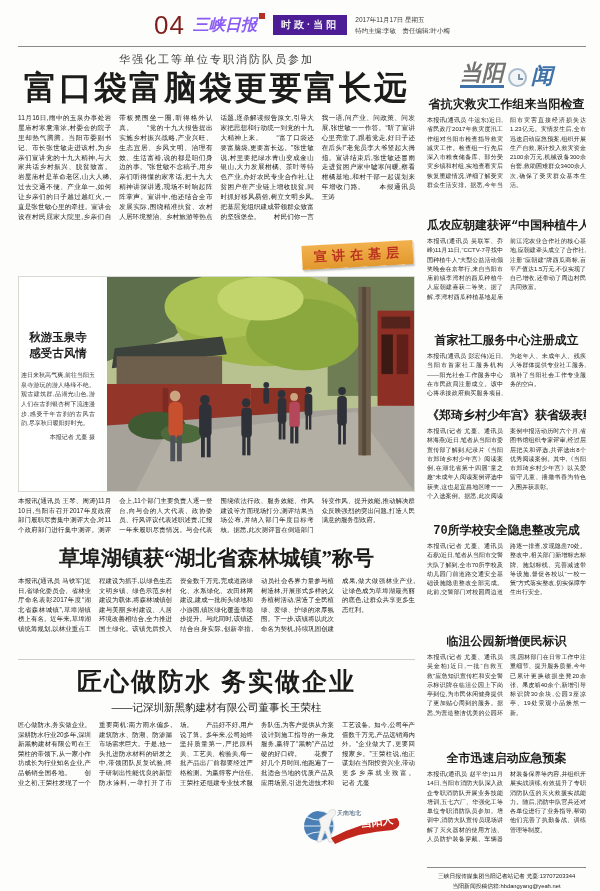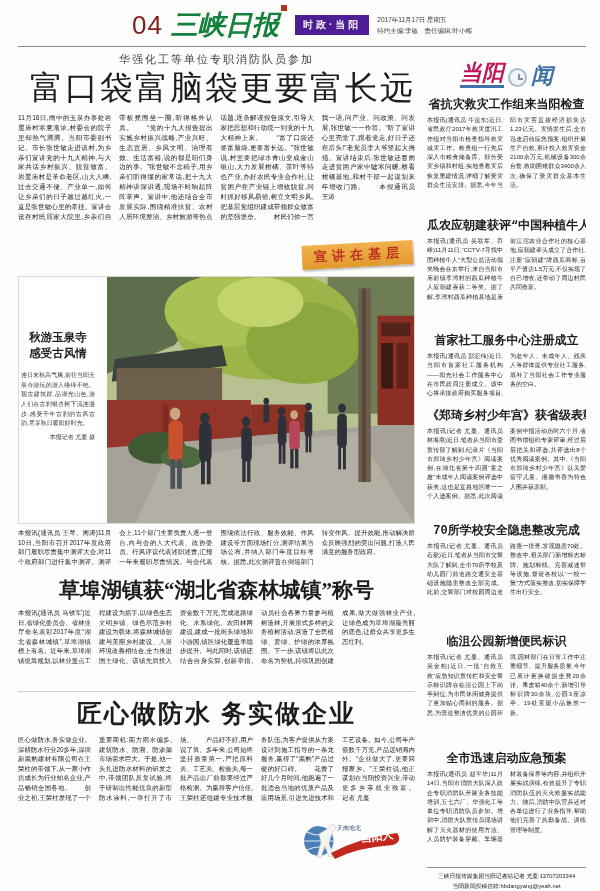--- a/index.html
+++ b/index.html
@@ -6,43 +6,43 @@
   html,body { background:#e8e8e4; }
   .page {
     position:relative; width:600px; height:891px; margin:0 auto;
     background:#fdfdfb; overflow:hidden;
     font-family:"Liberation Sans","DejaVu Sans",sans-serif; color:#1c1c1c;
     padding:8px 14px 6px 18px;
   }
   
   .masthead { display:flex; align-items:center; justify-content:center; gap:8px; height:34px; }
   .pageno { font-size:26px; color:#7f1d1d; letter-spacing:1px; font-family:"Liberation Sans",sans-serif; }
-  .paper { font-size:27px; font-weight:bold; font-style:italic; color:#15803d; font-family:"Liberation Serif","DejaVu Serif",serif; position:relative; padding-right:8px;}
+  .paper { font-size:16px; font-weight:bold; font-style:italic; color:#8b5cf6; font-family:"Liberation Serif","DejaVu Serif",serif; position:relative; padding-right:8px;}
   .paper .seal { position:absolute; top:-2px; right:0; width:6px; height:6px; background:#b23325; }
   .section-box { background:#4c1d95; color:#f5f5f2; font-size:10px; font-weight:bold; letter-spacing:3px; padding:3px 8px; }
   .dateblock { font-size:6.5px; color:#3a3a3a; line-height:1.7; }
   .mast-rule { border-top:1.5px solid #8a8a86; margin-top:4px; }
   
   .main { display:flex; gap:12px; margin-top:5px; }
   .left { width:397px; flex:none; }
   .right { flex:1; min-width:0; }
   
   .kicker { text-align:center; font-size:11px; color:#3d3d3d; letter-spacing:2px; }
-  .lead-head { text-align:right; font-size:33px; font-weight:400; letter-spacing:2px; margin-top:2px; line-height:1.15; }
+  .lead-head { text-align:center; font-size:33px; font-weight:700; letter-spacing:2px; margin-top:2px; line-height:1.15; }
   .lead-body-wrap { position:relative; margin-top:6px; }
   .colflow { column-gap:8px; text-align:justify; overflow:hidden; color:#222; }
   .lead-body { column-count:4; height:156px; font-size:6.6px; line-height:1.5; }
   .banner {
     position:absolute; right:2px; bottom:2px; transform:rotate(-3deg);
     background:linear-gradient(180deg,#f2b14e,#e2992e);
     color:#bb3320; font-weight:bold; font-size:13px; letter-spacing:5px;
     padding:3px 9px 3px 12px; box-shadow:1px 2px 2px rgba(0,0,0,.25);
   }
   
-  .photo-block { display:flex; margin-top:7px; height:248px; border:1px solid #d9d9d4;gap:6px; }
+  .photo-block { display:flex; margin-top:7px; height:216px; border:1px solid #d9d9d4;gap:6px; }
   .photo-caption { width:82px; flex:none; padding:52px 6px 4px 2px; background:#fff; }
   .photo-title { text-align:center; font-weight:bold; font-size:11.5px; line-height:1.4; font-family:"Liberation Serif","DejaVu Serif",serif; }
   .photo-text { margin-top:10px; font-size:6px; line-height:1.6; text-align:justify; color:#333; }
   .photo-credit { margin-top:4px; font-size:6px; text-align:right; color:#333; }
   .photo-frame { flex:1; position:relative; overflow:hidden; }
   .photo-frame svg { display:block; width:100%; height:100%; }
   
   .a2-head,.a3-head { text-align:center; font-family:"Liberation Serif","DejaVu Serif",serif; font-weight:bold; }
   .a2-head { font-size:22px; margin-top:9px; }
   .a2-body { column-count:4; height:48px; font-size:6.4px; line-height:1.5; margin-top:4px; }
@@ -51,21 +51,21 @@
   .left-rule { border-top:1px solid #cfcfc9; margin:7px 0 5px; }
   .a4-head { text-align:center; font-size:25px; font-weight:900; letter-spacing:2px; }
   .a4-sub { text-align:center; font-size:10.5px; color:#2a2a2a; margin-top:3px; }
   .a4-body-wrap { position:relative; margin-top:5px; }
   .a4-body { column-count:5; height:126px; font-size:6.4px; line-height:1.5; }
   
   .dyr-logo { position:absolute; right:14px; bottom:0; width:104px; height:40px; }
   .dyr-logo svg { display:block; width:100%; height:100%; }
   
   .rlogo { display:flex; align-items:flex-end; justify-content:center; gap:4px; height:36px; margin-bottom:8px; }
-  .rlogo .b1 { font-size:22px; font-weight:900; font-style:italic; color:#be185d; border-bottom:3px solid #3f72a8; line-height:1.1; }
+  .rlogo .b1 { font-size:22px; font-weight:900; font-style:italic; color:#737373; border-bottom:3px solid #3f72a8; line-height:1.1; }
   .rlogo .b2 { font-size:22px; font-weight:900; font-style:italic; color:#3f72a8; line-height:1.1; }
   .clock { width:19px; height:19px; border-radius:50%; background:#f2f4f6; border:2px solid #a9bccd; position:relative; flex:none; margin-bottom:1px; }
   .clock i { position:absolute; left:8px; top:4px; width:1.5px; height:6px; background:#7d93a8; }
   .clock u { position:absolute; left:8px; top:8px; width:5px; height:1.5px; background:#7d93a8; }
   .rart { margin-bottom:7px; }
   .rhead { text-align:center; font-weight:bold; font-size:12px; letter-spacing:0; white-space:nowrap; overflow:hidden; font-family:Liberation Mono, monospace; }
   .rbody { column-count:2; column-gap:7px; text-align:justify; overflow:hidden; font-size:6px; line-height:1.55; color:#252525; margin-top:3px; }
   .h96{height:94px}.h90{height:88px}.h50{height:48px}.h86{height:84px}.h92{height:90px}
   .rfooter { border-top:1px solid #8a8a86; margin-top:2px; padding-top:4px; font-size:5.8px; text-align:center; line-height:1.7; color:#222; }
 </style>
@@ -167,20 +167,21 @@
       </div>
 
       <div class="colflow a2-body">本报讯(通讯员 王琴、周涛)11月10日,当阳市召开2017年度政府部门履职尽责集中测评大会,对11个政府部门进行集中测评。测评会上,11个部门主要负责人逐一登台,向与会的人大代表、政协委员、行风评议代表述职述责,汇报一年来履职尽责情况。与会代表围绕依法行政、服务效能、作风建设等方面现场打分,测评结果当场公布,并纳入部门年度目标考核。据悉,此次测评旨在倒逼部门转变作风、提升效能,推动解决群众反映强烈的突出问题,打造人民满意的服务型政府。</div>
 
       <div class="a3-head">草埠湖镇获“湖北省森林城镇”称号</div>
       <div class="colflow a3-body">本报讯(通讯员 马铁军)近日,省绿化委员会、省林业厅命名表彰2017年度“湖北省森林城镇”,草埠湖镇榜上有名。近年来,草埠湖镇统筹规划,以林业重点工程建设为抓手,以绿色生态文明乡镇、绿色示范乡村建设为载体,将森林城镇创建与美丽乡村建设、人居环境改善相结合,全力推进国土绿化。该镇先后投入资金数千万元,完成道路绿化、水系绿化、农田林网建设,建成一批街头绿地和小游园,镇区绿化覆盖率稳步提升。与此同时,该镇还结合自身实际,创新举措,动员社会各界力量参与植树造林,开展形式多样的义务植树活动,营造了全民植绿、爱绿、护绿的浓厚氛围。下一步,该镇将以此次命名为契机,持续巩固创建成果,做大做强林业产业,让绿色成为草埠湖最亮丽的底色,让群众共享更多生态红利。</div>
 
       <div class="left-rule"></div>
 
       <div class="a4-head">匠心做防水 务实做企业</div>
+      <div class="a4-sub">——记深圳新黑豹建材有限公司董事长王荣柱</div>
       <div class="a4-body-wrap">
         <div class="colflow a4-body">匠心做防水,务实做企业。深耕防水行业20多年,深圳新黑豹建材有限公司在王荣柱的带领下,从一家小作坊成长为行业知名企业,产品畅销全国各地。　　创业之初,王荣柱发现了一个重要商机:南方雨水偏多,建筑防水、防潮、防渗漏市场需求巨大。于是,他一头扎进防水材料的研发之中,带领团队反复试验,终于研制出性能优良的新型防水涂料,一举打开了市场。　　产品好不好,用户说了算。多年来,公司始终坚持质量第一,严把原料关、工艺关、检验关,每一批产品出厂前都要经过严格检测。为赢得客户信任,王荣柱还组建专业技术服务队伍,为客户提供从方案设计到施工指导的一条龙服务,赢得了“黑豹”产品过硬的好口碑。　　花费了好几个月时间,他跑遍了一批适合当地的优质产品及应用场景,引进先进技术和工艺设备。如今,公司年产值数千万元,产品远销海内外。“企业做大了,更要回报家乡。”王荣柱说,他正谋划在当阳投资兴业,带动更多乡亲就业致富。　　记者 尤蔓</div>
         <div class="dyr-logo">
           <svg viewBox="0 0 104 40">
             <circle cx="22" cy="20" r="15" fill="#4a7fb5"></circle>
             <path d="M22 5 a15 15 0 0 1 0 30 M7 20 h30 M10 11 q12 6 24 0 M10 29 q12 -6 24 0" stroke="#dce9f4" stroke-width="1.2" fill="none"></path>
             <path d="M30 8 q4 -6 8 -4 q2 4 -3 8 l-3 10 l4 14 h-4 l-4 -11 l-4 11 h-4 l4 -15 l-2 -8 z" fill="#f4f4f2" stroke="#c9c9c4" stroke-width="0.6"></path>
             <path d="M34 32 q30 -16 66 -20 q6 8 -4 12 q-34 2 -58 14 z" fill="#c1271d"></path>
             <text x="64" y="21" font-size="11" font-weight="bold" fill="#ffffff" transform="rotate(-7 64 21)">当阳人</text>
             <text x="40" y="9" font-size="6" fill="#2d4a66">天南地北</text>

